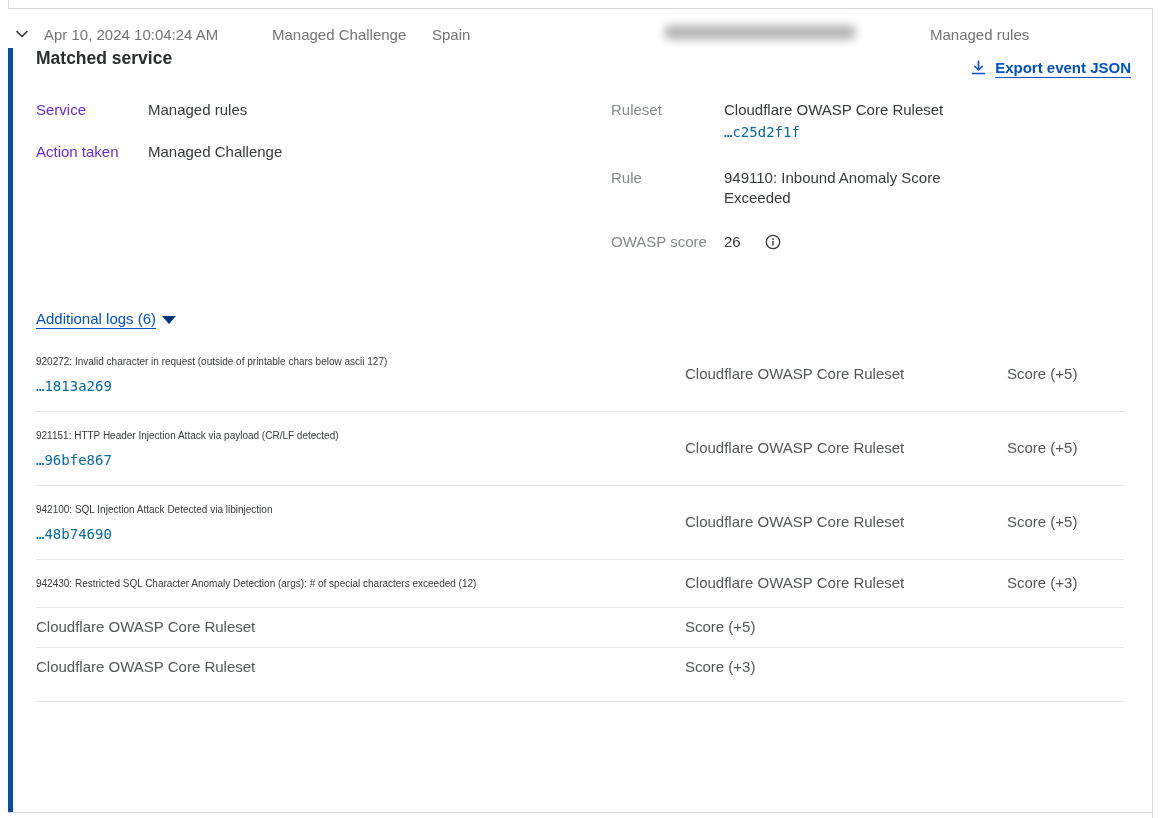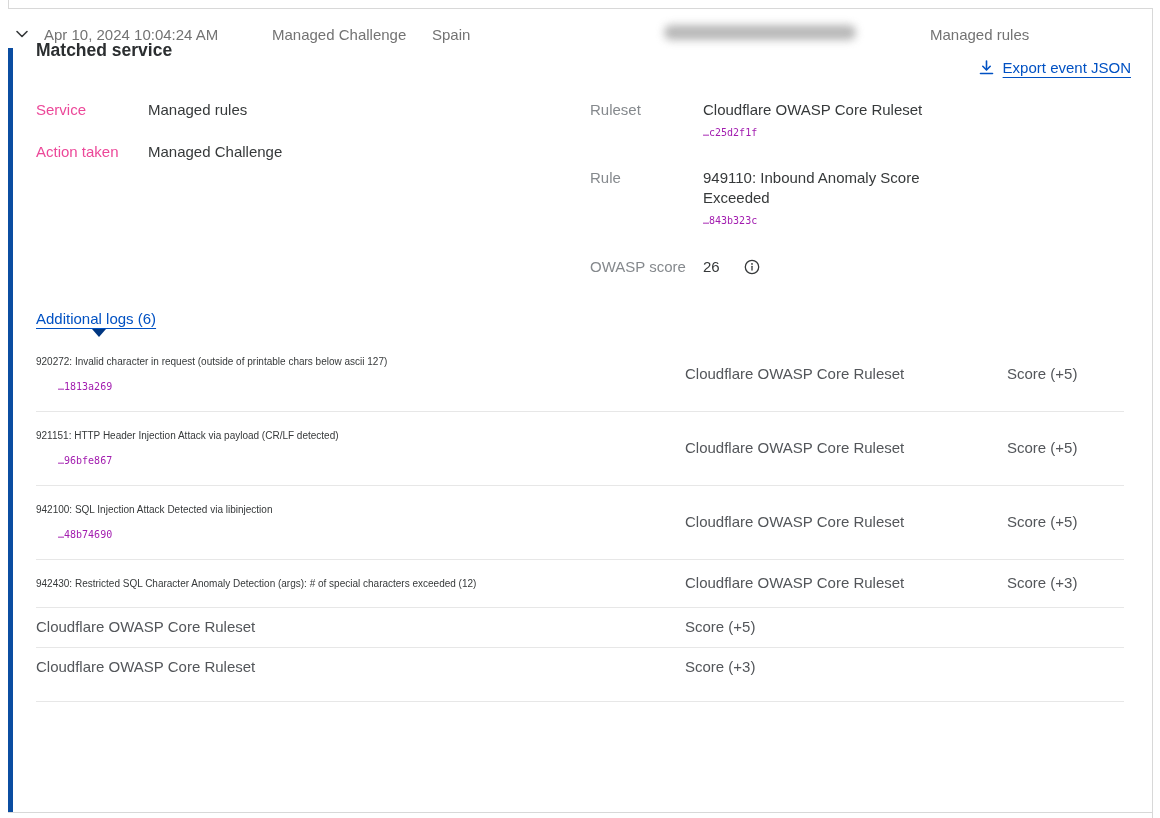--- a/index.html
+++ b/index.html
@@ -12,45 +12,45 @@
   .panel-bottom { position: absolute; left: 8px; top: 812px; width: 1144px; height: 1px; background: #d8d8d8; }
 
   
   .event-row { position: absolute; left: 0; top: 8px; width: 1152px; height: 38px; }
   .event-row .cell { position: absolute; top: 18px; font-size: 15px; color: #737373; white-space: nowrap; }
   .chevron-btn { position: absolute; left: 13px; top: 16px; width: 22px; height: 20px; background: none; border: none; cursor: pointer; }
   .redacted { position: absolute; left: 664px; top: 17px; width: 192px; height: 15px; background: #a6a6a6; border-radius: 7px; filter: blur(4px); opacity: .8; }
 
   
   .accent-bar { position: absolute; left: 8px; top: 48px; width: 5px; height: 764px; background: #0b4da1; }
-  .panel-title { position: absolute; left: 36px; top: 40px; font-size: 17.5px; font-weight: 700; color: #2b2e30; }
+  .panel-title { position: absolute; left: 36px; top: 48px; font-size: 17.5px; font-weight: 700; color: #2b2e30; }
 
-  .export-link { position: absolute; top: 59px; right: 29px; display: flex; align-items: center; gap: 9px; cursor: pointer; text-decoration: none; }
+  .export-link { position: absolute; top: 59px; right: 29px; display: flex; align-items: center; gap: 9px; cursor: pointer; text-decoration: none; font-weight: bold; }
   .export-link .label { font-size: 15px; color: #0051c3; text-decoration: underline; text-underline-offset: 4px; }
 
   .details-left { position: absolute; left: 36px; top: 100px; width: 460px; }
   .detail-row { display: flex; margin-bottom: 22px; font-size: 15px; line-height: 20px; }
-  .detail-row .lbl { width: 112px; color: #ec4899; flex: none; }
+  .detail-row .lbl { width: 112px; color: #6d28d9; flex: none; }
   .detail-row .val { color: #36393a; }
 
   .details-right { position: absolute; left: 590px; top: 100px; width: 400px; }
-  .detail-entry { display: flex; font-size: 15px; line-height: 20px; margin-bottom: 23px; }
+  .detail-entry { display: flex; font-size: 15px; line-height: 20px; margin-bottom: 23px; justify-content: center; }
   .detail-entry .lbl { width: 113px; color: #85898d; flex: none; }
   .detail-entry .valblock { width: 245px; color: #36393a; }
-  .hash { font-family: "DejaVu Sans Mono", "Liberation Mono", monospace; font-size: 10px; line-height: 25px; color: #a21caf; }
+  .hash { font-family: "DejaVu Sans Mono", "Liberation Mono", monospace; font-size: 14px; line-height: 25px; color: #0369a1; }
   .owasp-line { display: flex; align-items: center; gap: 24px; }
 
-  .logs-link-wrap { position: absolute; left: 36px; top: 310px; display: flex; align-items: center; cursor: pointer; flex-direction: column; }
+  .logs-link-wrap { position: absolute; left: 36px; top: 310px; display: flex; align-items: center; cursor: pointer; }
   .logs-link { font-size: 15px; color: #0051c3; text-decoration: underline; text-underline-offset: 4px; }
   .tri-down { width: 0; height: 0; margin-left: 6px; margin-top: 2px; border-left: 7px solid transparent; border-right: 7px solid transparent; border-top: 8px solid #003681; }
 
   .logs-list { position: absolute; left: 36px; top: 338px; width: 1088px; }
   .log-row { display: grid; grid-template-columns: 649px 322px 1fr; border-bottom: 1px solid #e7e7e7; padding: 10px 0 12px; }
   .log-desc { font-size: 10px; color: #36393a; line-height: 23px; padding-right: 44px; padding-top: 2px; }
-  .log-hash { margin-top: 1px; margin-left: 22px; }
+  .log-hash { margin-top: 1px; }
   .log-ruleset, .log-score { align-self: center; font-size: 15px; color: #53565a; white-space: nowrap; }
 
   svg { display: block; }
 </style>
 </head>
 <body>
 
 <div class="border-left-stub"></div>
 <div class="hairline-top"></div>
 <div class="border-right"></div>
@@ -102,21 +102,20 @@
     <span class="lbl">Ruleset</span>
     <div class="valblock">
       <div>Cloudflare OWASP Core Ruleset</div>
       <div class="hash">…c25d2f1f</div>
     </div>
   </div>
   <div class="detail-entry" style="margin-bottom:24px">
     <span class="lbl">Rule</span>
     <div class="valblock">
       <div>949110: Inbound Anomaly Score Exceeded</div>
-      <div class="hash">…843b323c</div>
     </div>
   </div>
   <div class="detail-entry">
     <span class="lbl">OWASP score</span>
     <div class="valblock owasp-line">
       <span>26</span>
       <span>
         <svg width="16" height="16" viewBox="0 0 16 16">
           <circle cx="8" cy="8" r="6.7" fill="none" stroke="#36393a" stroke-width="1.3"></circle>
           <circle cx="8" cy="4.9" r="0.9" fill="#36393a"></circle>

